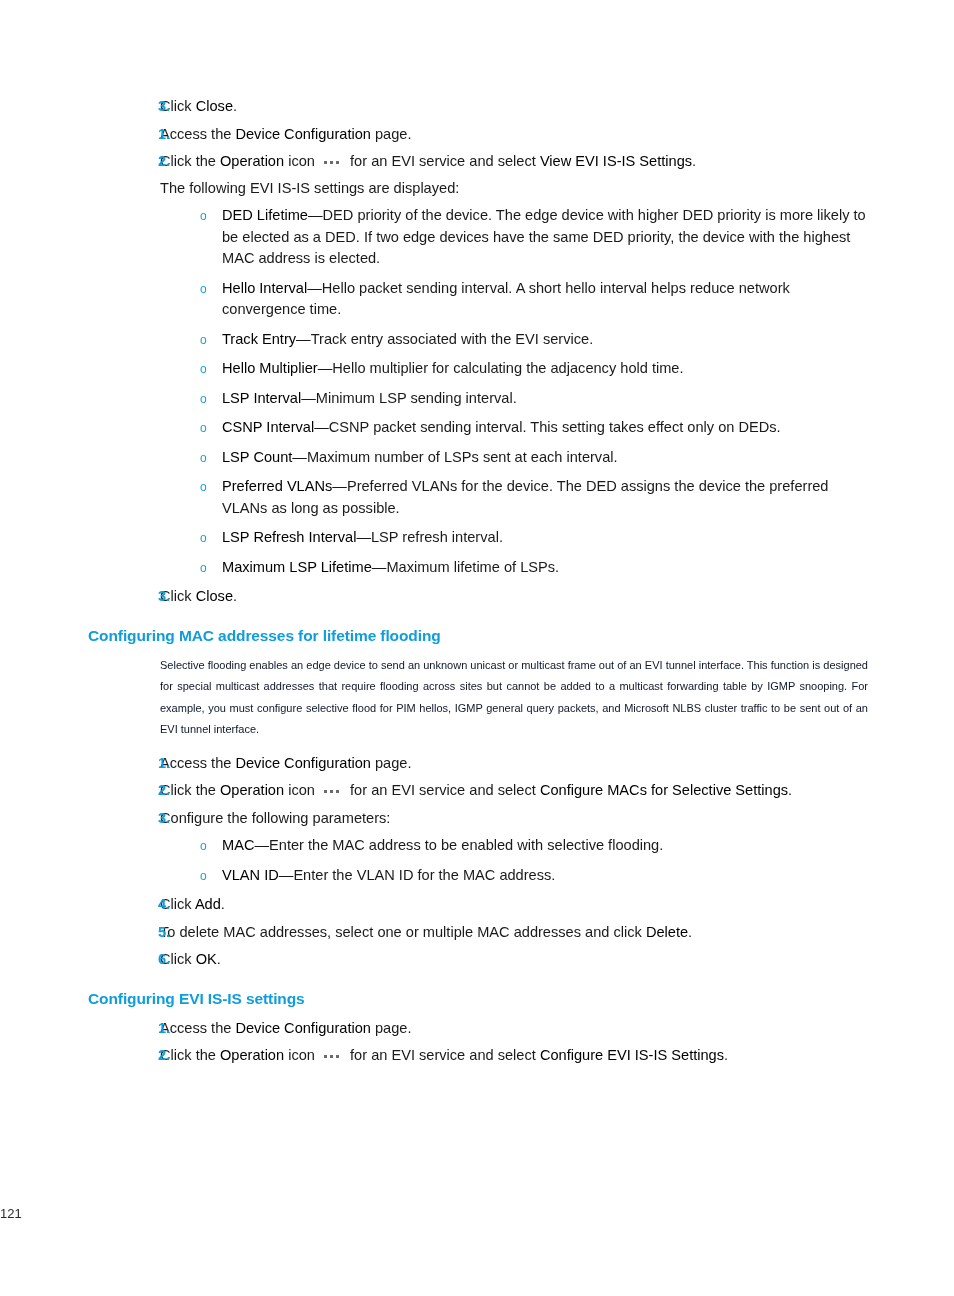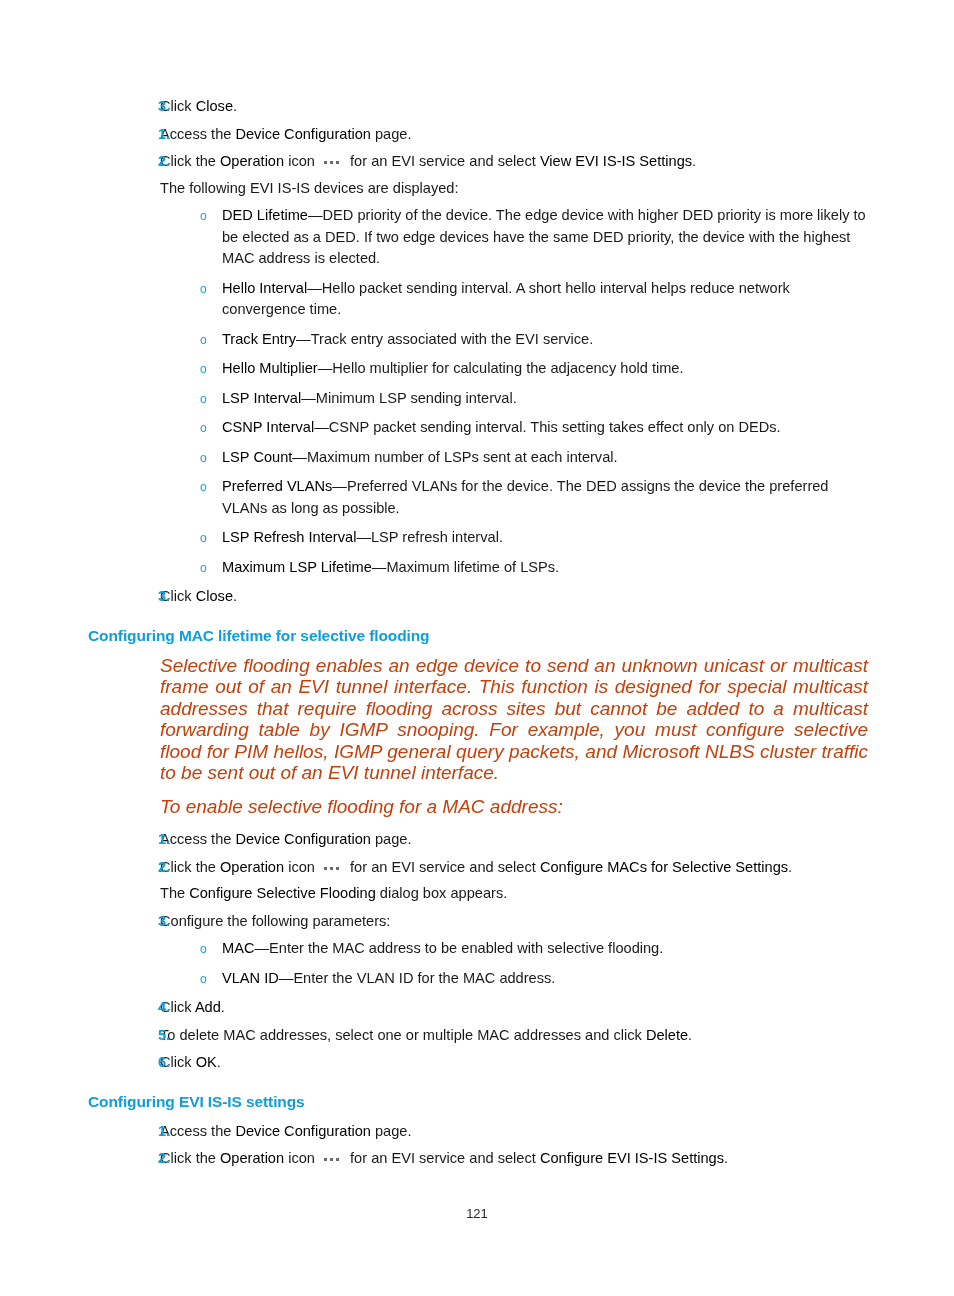--- a/index.html
+++ b/index.html
@@ -95,26 +95,25 @@
   }
 
   
   ul.o-list.deep > li { padding-left: 134px; }
   ul.o-list.deep > li > .obullet { left: 112px; }
 
   
   p.body-para {
     margin: 0 0 12px 0;
     padding-left: 72px;
-    font-size: 19px;
+    font-size: 11px;
     line-height: 21.5px;
     text-align: justify;
     text-justify: inter-word;
-    color: #c2410c;
-    font-style: italic;
+    color: #0f172a;
   }
   p.body-para.nojust { text-align: left; }
 
   b, .b { font-weight: normal; color: #000; }
 
   
   .op-icon {
     display: inline-block;
     vertical-align: 2px;
     margin: 0 7px 0 5px;
@@ -130,21 +129,21 @@
     border-radius: 0;
   }
   .op-icon i:last-child { margin-right: 0; }
 
   
   .page-number {
     position: absolute;
     left: 0;
     top: 1206px;
     width: 954px;
-    text-align: center;
+    text-align: left;
     font-size: 13px;
     color: #2a2a2a;
   }
 </style>
 </head>
 <body>
 
 <div class="page">
   <div class="content">
 
@@ -157,21 +156,21 @@
 
 
     <ol class="num-list">
       <li>
         <span class="marker">1.</span>
         <span class="li-text">Access the <b>Device Configuration</b> page.</span>
       </li>
       <li>
         <span class="marker">2.</span>
         <span class="li-text">Click the <b>Operation</b> icon <span class="op-icon"><i></i><i></i><i></i></span> for an EVI service and select <b>View EVI IS-IS Settings</b>.</span>
-        <span class="sub-note">The following EVI IS-IS devices are displayed:</span>
+        <span class="sub-note">The following EVI IS-IS settings are displayed:</span>
       </li>
     </ol>
 
     <ul class="o-list">
       <li>
         <span class="obullet">o</span>
         <b>DED Lifetime</b><span>—</span><span>DED priority of the device. The edge device with higher DED priority is more likely to be elected as a DED. If two edge devices have the same DED priority, the device with the highest MAC address is elected.</span>
       </li>
       <li>
         <span class="obullet">o</span>
@@ -212,35 +211,33 @@
     </ul>
 
     <ol class="num-list">
       <li>
         <span class="marker">3.</span>
         <span class="li-text"><span>Click </span><b>Close</b><span>.</span></span>
       </li>
     </ol>
 
     <div class="heading-block">
-      <h2 class="section-heading">Configuring MAC lifetime for selective flooding</h2>
+      <h2 class="section-heading">Configuring MAC addresses for lifetime flooding</h2>
     </div>
 
     <p class="body-para">Selective flooding enables an edge device to send an unknown unicast or multicast frame out of an EVI tunnel interface. This function is designed for special multicast addresses that require flooding across sites but cannot be added to a multicast forwarding table by IGMP snooping. For example, you must configure selective flood for PIM hellos, IGMP general query packets, and Microsoft NLBS cluster traffic to be sent out of an EVI tunnel interface.</p>
-    <p class="body-para nojust">To enable selective flooding for a MAC address:</p>
 
     <ol class="num-list">
       <li>
         <span class="marker">1.</span>
         <span class="li-text">Access the <b>Device Configuration</b> page.</span>
       </li>
       <li>
         <span class="marker">2.</span>
         <span class="li-text">Click the <b>Operation</b> icon <span class="op-icon"><i></i><i></i><i></i></span> for an EVI service and select <b>Configure MACs for Selective Settings</b>.</span>
-        <span class="sub-note">The <b>Configure Selective Flooding</b> dialog box appears.</span>
       </li>
       <li>
         <span class="marker">3.</span>
         <span class="li-text">Configure the following parameters:</span>
         <ul class="o-list deep" style="margin-left:-72px;">
           <li>
             <span class="obullet">o</span>
             <b>MAC</b><span>—</span><span>Enter the MAC address to be enabled with selective flooding.</span>
           </li>
           <li>

